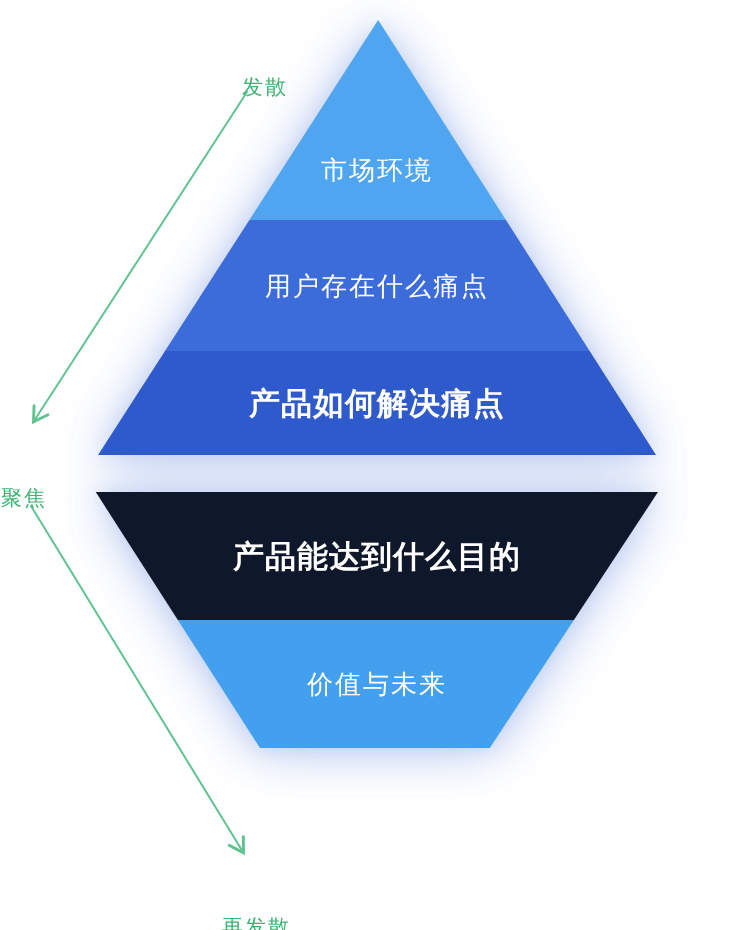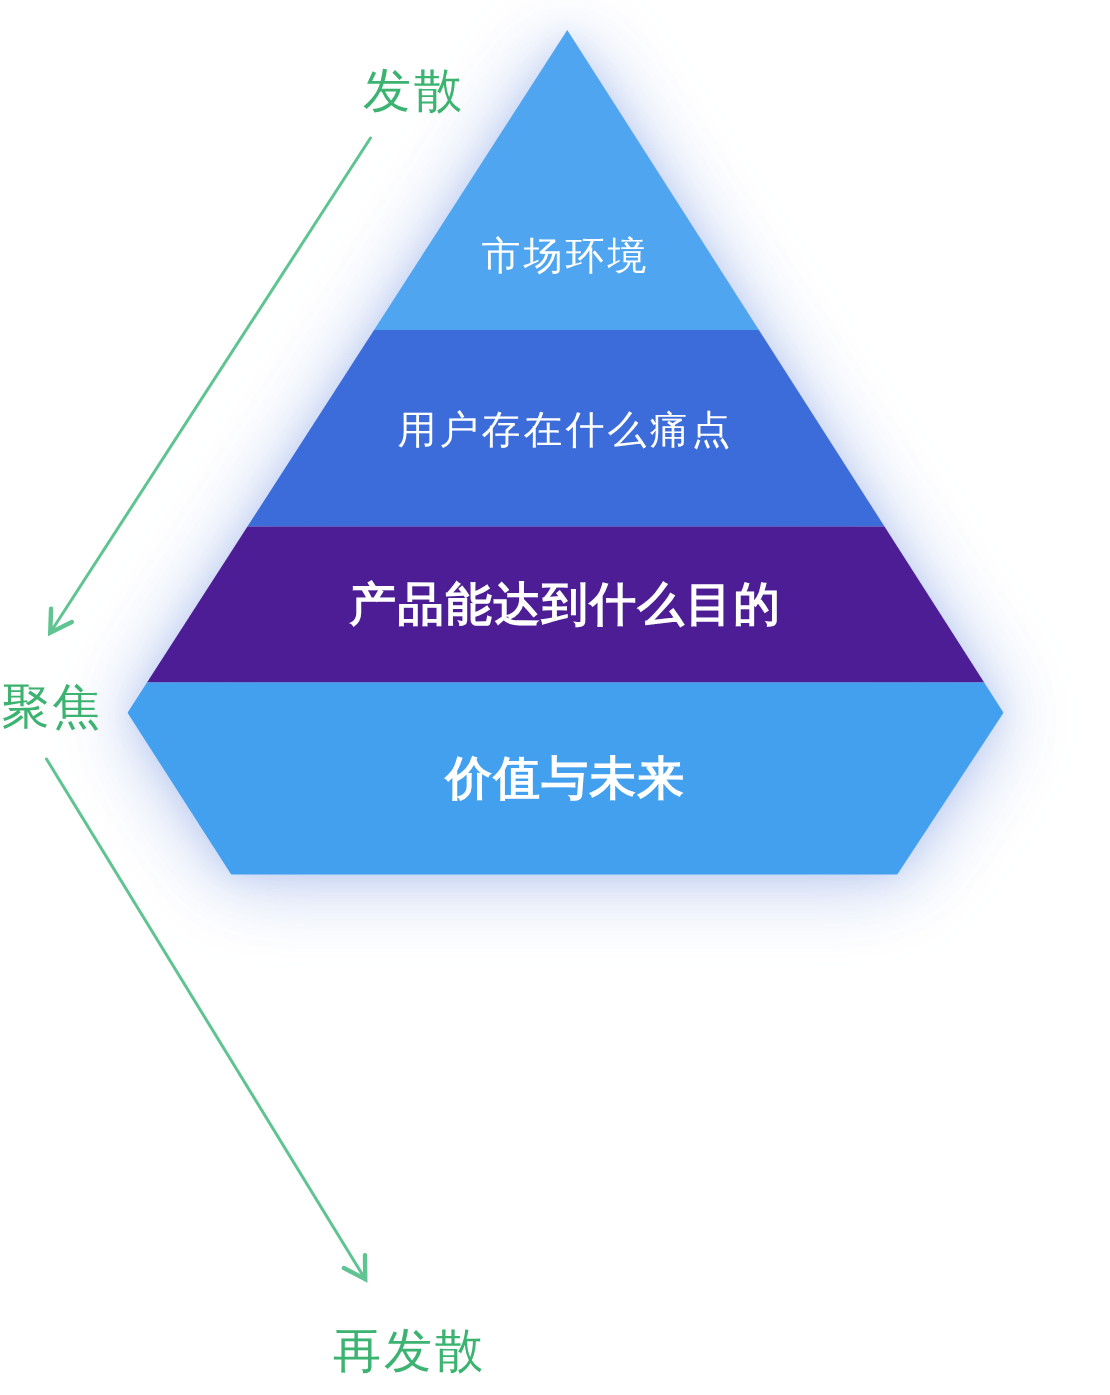--- a/index.html
+++ b/index.html
@@ -26,43 +26,46 @@
     position:absolute;left:0;top:50%;width:100%;transform:translateY(-50%);
     text-align:center;color:#ffffff;font-size:26px;font-weight:500;letter-spacing:2px;
     white-space:nowrap;line-height:1;
   }
   .band:nth-child(1) .band-label{top:150px;}
   .band:nth-child(6) .band-label{top:49px;}
   .band:nth-child(3) .band-label,
   .band:nth-child(4) .band-label{font-size:31px;font-weight:700;letter-spacing:1px;}
 
   .green-label{
-    position:absolute;font-size:32px;font-weight:500;letter-spacing:2px;
-    line-height:1;white-space:nowrap;
+    position:absolute;font-size:21px;font-weight:500;letter-spacing:2px;
+    line-height:1;white-space:nowrap;margin-top:32px;
   }
   .green-label.diverge{left:242px;top:44px;}
   .green-label.focus{left:1px;top:455px;}
   .green-label.rediverge{left:222px;top:884px;}
 
   .arrows-overlay{position:absolute;left:0;top:0;width:740px;height:930px;pointer-events:none;}
 </style>
 </head>
 <body>
 
 <div class="stage">
 
   <div class="diamond-wrap">
     <div class="diamond">
       <div class="band" style="background: rgb(79, 165, 240);">
         <div class="band-label" style="color: rgb(255, 255, 255);">市场环境</div>
       </div>
       <div class="band" style="background: rgb(60, 108, 218);">
         <div class="band-label" style="color: rgb(255, 255, 255);">用户存在什么痛点</div>
       </div>
-      <div class="band" style="background: #4c1d95;">
+      <div class="band" style="background: rgb(47, 90, 204);">
+        <div class="band-label" style="color: rgb(255, 255, 255);">产品如何解决痛点</div>
+      </div>
+      <div class="band" style="background: #0f172a; margin-top: 37px;">
         <div class="band-label" style="color: rgb(255, 255, 255);">产品能达到什么目的</div>
       </div>
       <div class="band" style="background: rgb(66, 160, 239);">
         <div class="band-label" style="color: rgb(255, 255, 255);">价值与未来</div>
       </div>
     </div>
   </div>
 
   <svg class="arrows-overlay" viewBox="0 0 740 930" xmlns="http://www.w3.org/2000/svg">
     <defs>

